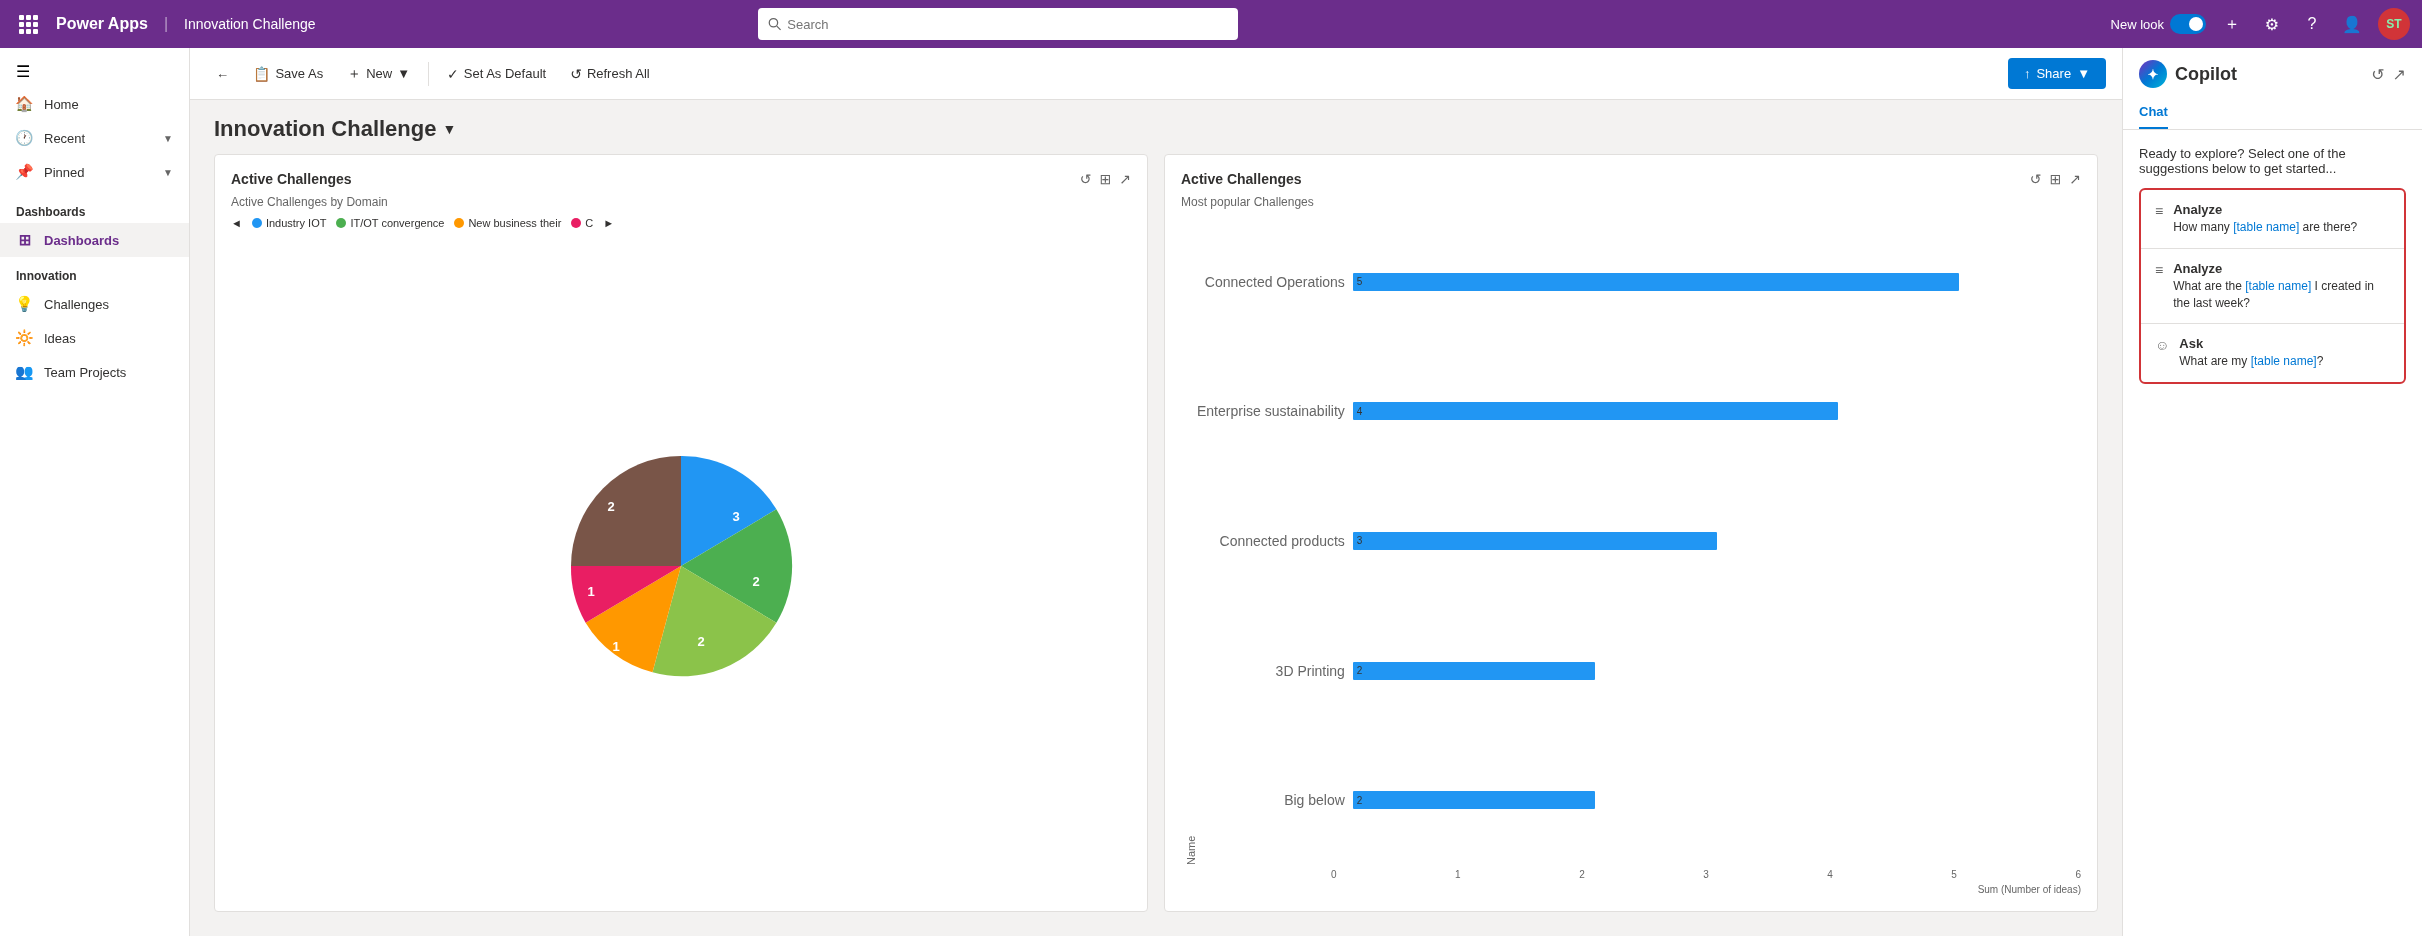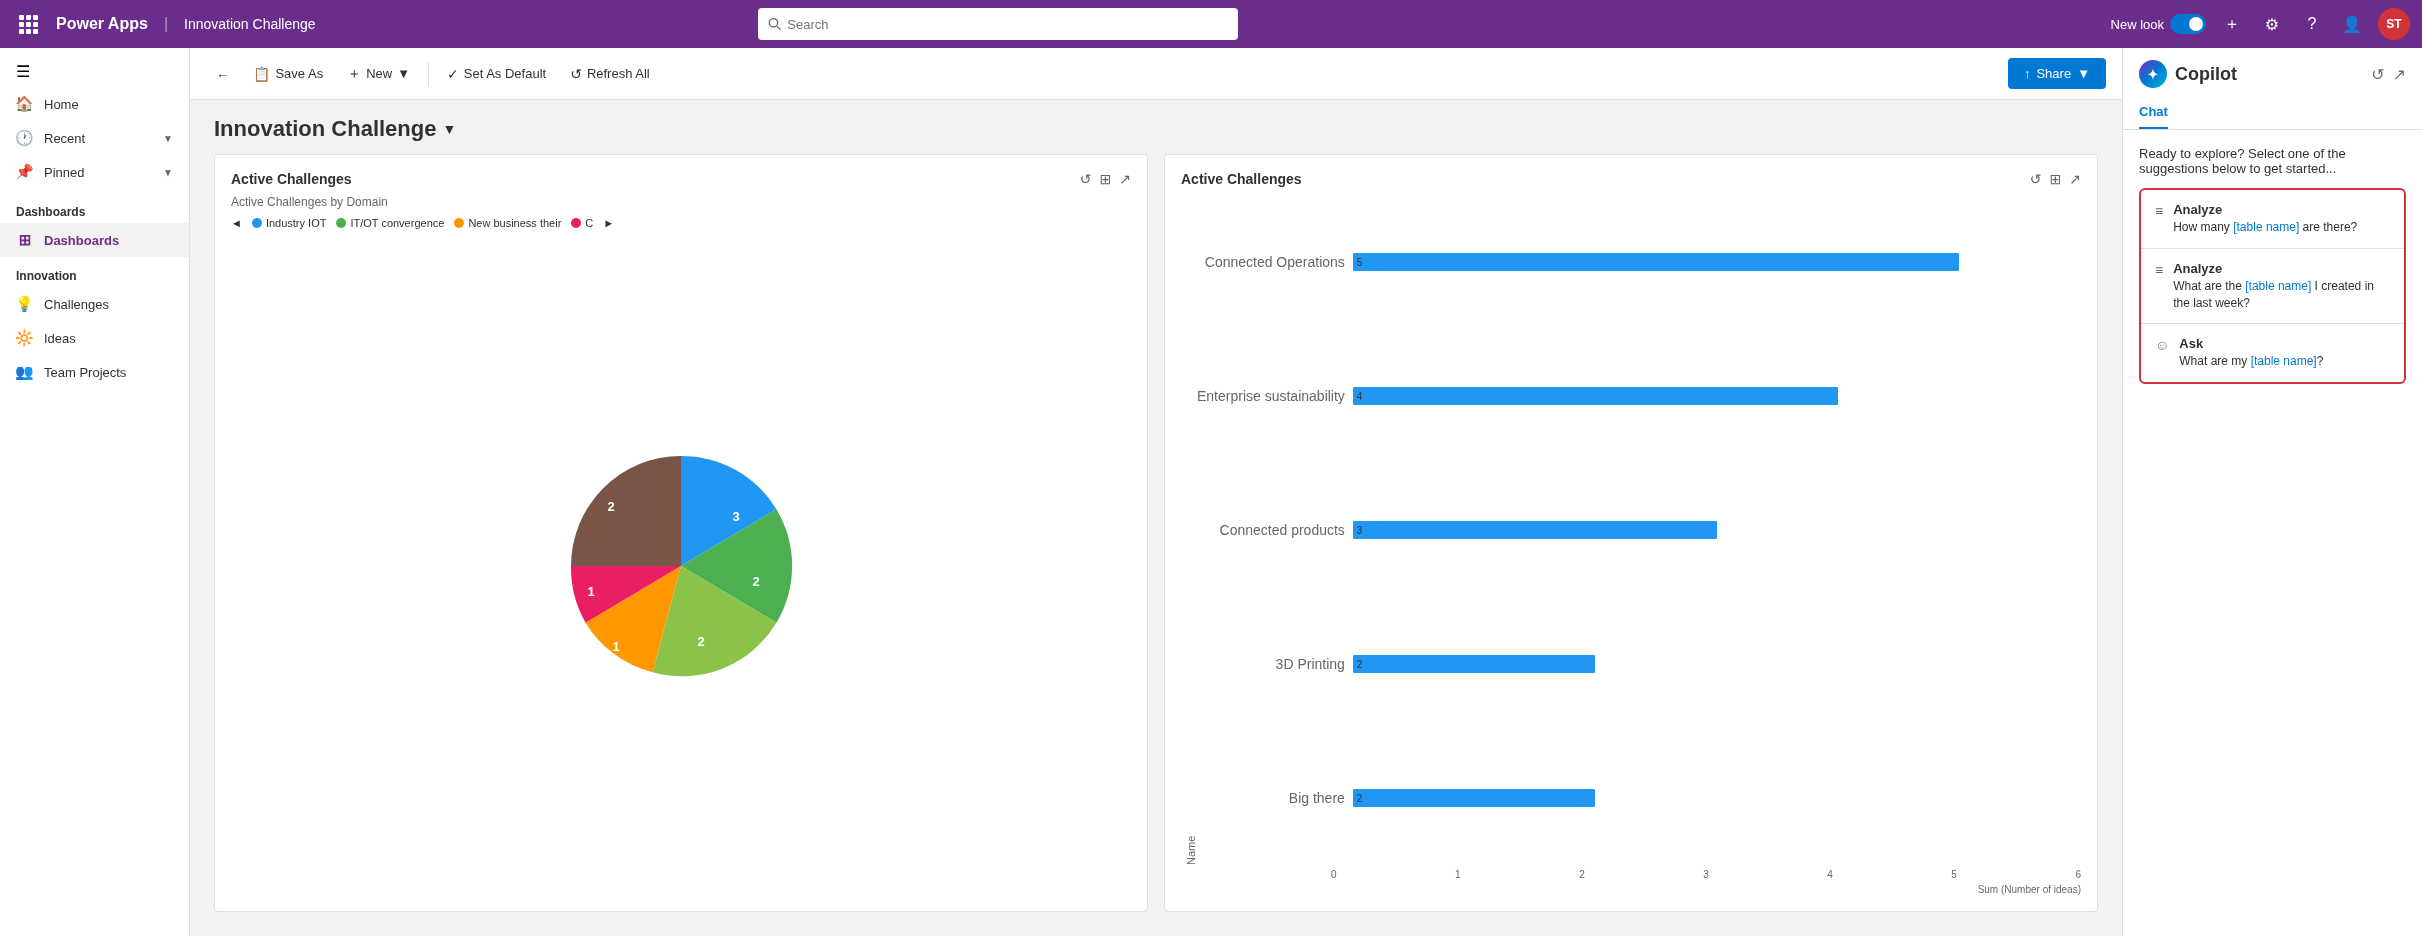--- a/index.html
+++ b/index.html
@@ -43,21 +43,21 @@
     .new-look-toggle { display: flex; align-items: center; gap: 6px; font-size: 13px; }
     .toggle-switch {
       width: 36px; height: 20px; background: #0078d4; border-radius: 10px;
       position: relative; cursor: pointer;
     }
     .toggle-switch::after {
       content: ''; position: absolute; right: 3px; top: 3px;
       width: 14px; height: 14px; background: white; border-radius: 50%;
     }
     .nav-icon { width: 28px; height: 28px; display: flex; align-items: center; justify-content: center; cursor: pointer; font-size: 16px; color: white; }
-    .avatar { width: 32px; height: 32px; background: #d13438; border-radius: 50%; display: flex; align-items: center; justify-content: center; font-size: 12px; font-weight: 700; color: #ffffff; cursor: pointer; }
+    .avatar { width: 32px; height: 32px; background: #d13438; border-radius: 50%; display: flex; align-items: center; justify-content: center; font-size: 12px; font-weight: 700; color: #86efac; cursor: pointer; }
 
     
     .main-layout { display: flex; flex: 1; overflow: hidden; }
 
     
     .sidebar {
       width: 190px;
       background: white;
       display: flex;
       flex-direction: column;
@@ -370,29 +370,30 @@
 
       <div class="dashboard-card">
         <div class="card-header">
           <span class="card-title">Active Challenges</span>
           <div class="card-icons">
             <span>↺</span>
             <span>⊞</span>
             <span>↗</span>
           </div>
         </div>
+        <div class="card-subtitle">Most popular Challenges</div>
         <div style="display:flex;flex:1;flex-direction:column;">
           <div style="display:flex;flex:1;">
             <div style="display:flex;align-items:center;writing-mode:vertical-rl;transform:rotate(180deg);font-size:11px;color:#666;padding-right:4px;">Name</div>
             <div style="display:flex;flex-direction:column;justify-content:space-around;padding-right:8px;align-items:flex-end;min-width:130px;">
               <span class="y-label">Connected Operations</span>
               <span class="y-label">Enterprise sustainability</span>
               <span class="y-label">Connected products</span>
               <span class="y-label">3D Printing</span>
-              <span class="y-label">Big there</span>
+              <span class="y-label">Big below</span>
             </div>
             <div style="flex:1;display:flex;flex-direction:column;justify-content:space-around;">
               <div class="bar-row">
                 <div class="bar-track">
                   <div class="bar-fill" style="width:83.3%;">
                     <span class="bar-label">5</span>
                   </div>
                 </div>
               </div>
               <div class="bar-row">

